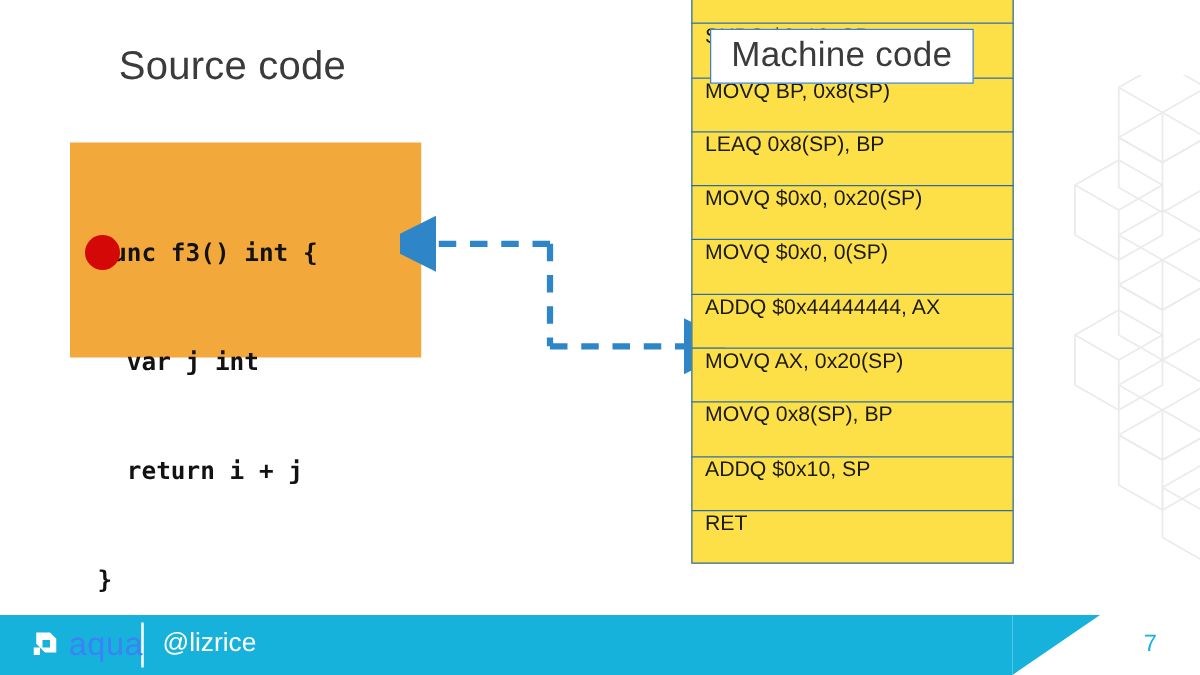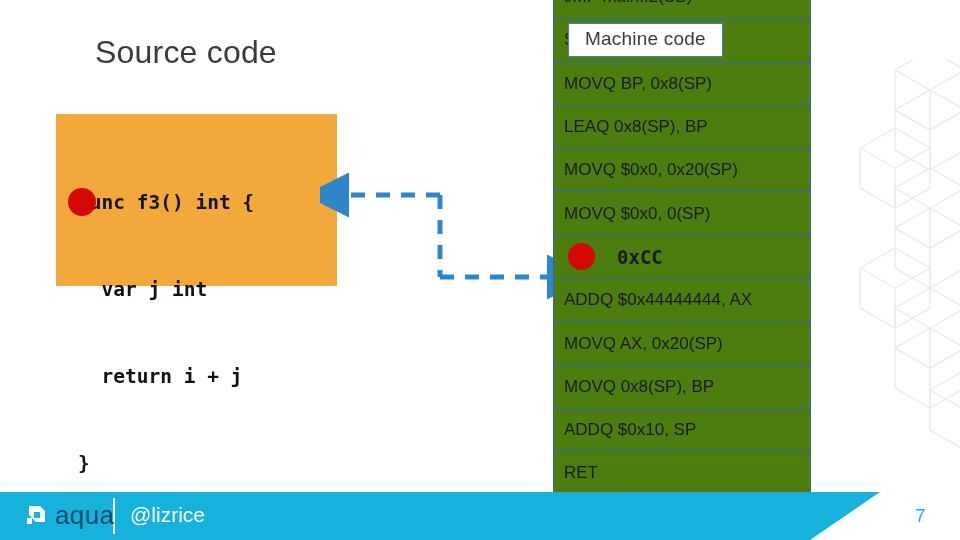--- a/index.html
+++ b/index.html
@@ -40,21 +40,21 @@
     letter-spacing: 0.2px;
     white-space: nowrap;
   }
   .machine-title {
     position: absolute;
     left: 568px;
     top: 23px;
     padding: 4px 16px 6px 16px;
     background: #ffffff;
     border: 1px solid #3f82c4;
-    font-size: 19px;
+    font-size: 28px;
     color: #3b3b3b;
     letter-spacing: 0.2px;
     white-space: nowrap;
     z-index: 40;
   }
 
   
   .source-card {
     position: absolute;
     left: 56px;
@@ -95,25 +95,24 @@
     position: absolute;
     left: 553px;
     top: -25px;
     width: 258px;
     z-index: 20;
   }
   .mrow {
     position: relative;
     box-sizing: border-box;
     height: 43.3px;
-    background: #4d7c0f;
+    background: #fde047;
     border: 1px solid #2e6da4;
     border-bottom: none;
     display: flex;
-    align-items: center;
     padding-left: 10px;
     font-size: 17px;
     color: #1a1a1a;
     white-space: nowrap;
     overflow: hidden;
   }
   .mrow:last-child { border-bottom: 1px solid #2e6da4; }
   .mrow.bp {
     padding-left: 0;
     font-family: "DejaVu Sans Mono", "Liberation Mono", monospace;
@@ -177,21 +176,21 @@
     top: 503px;
     width: 26px;
     height: 26px;
     z-index: 33;
   }
   .aqua-word {
     position: absolute;
     left: 55px;
     top: 500px;
     font-size: 26px;
-    color: #0c4a6e;
+    color: #3b82f6;
     letter-spacing: 0.4px;
     z-index: 33;
   }
   .handle {
     position: absolute;
     left: 130px;
     top: 503px;
     font-size: 21px;
     color: #ffffff;
     z-index: 33;
@@ -276,24 +275,20 @@
       </div>
     <div class="mrow">
         <span>LEAQ 0x8(SP), BP</span>
       </div>
     <div class="mrow">
         <span>MOVQ $0x0, 0x20(SP)</span>
       </div>
     <div class="mrow">
         <span>MOVQ $0x0, 0(SP)</span>
       </div>
-    <div class="mrow bp">
-      <span class="bp-dot"></span>
-      <span>0xCC</span>
-    </div>
     <div class="mrow">
         <span>ADDQ $0x44444444, AX</span>
       </div>
     <div class="mrow">
         <span>MOVQ AX, 0x20(SP)</span>
       </div>
     <div class="mrow">
         <span>MOVQ 0x8(SP), BP</span>
       </div>
     <div class="mrow">

